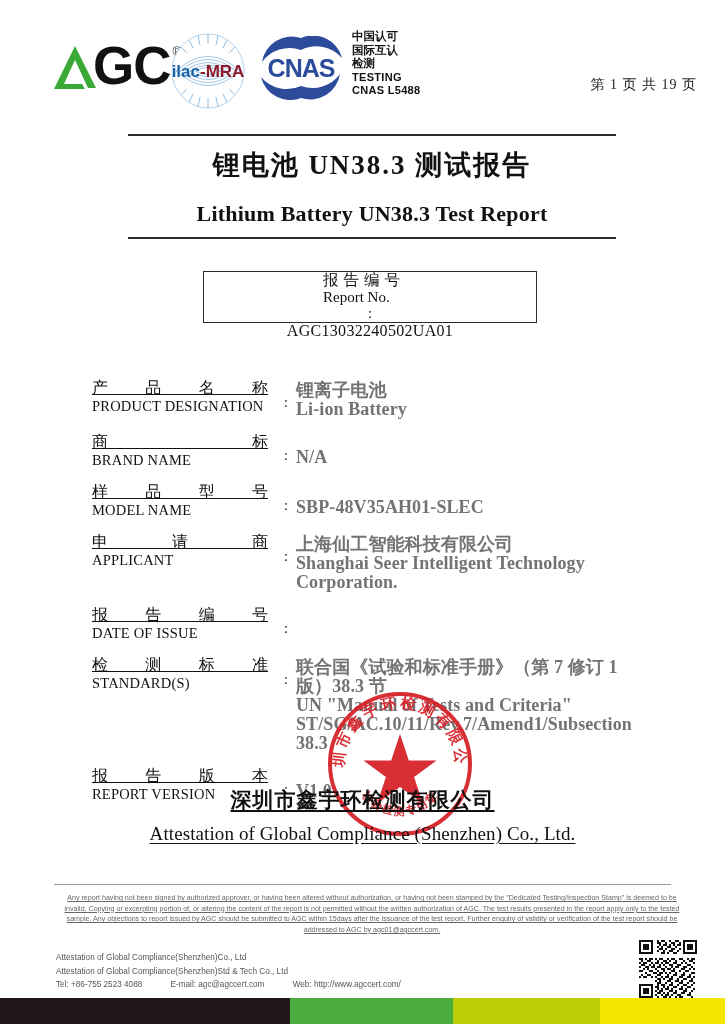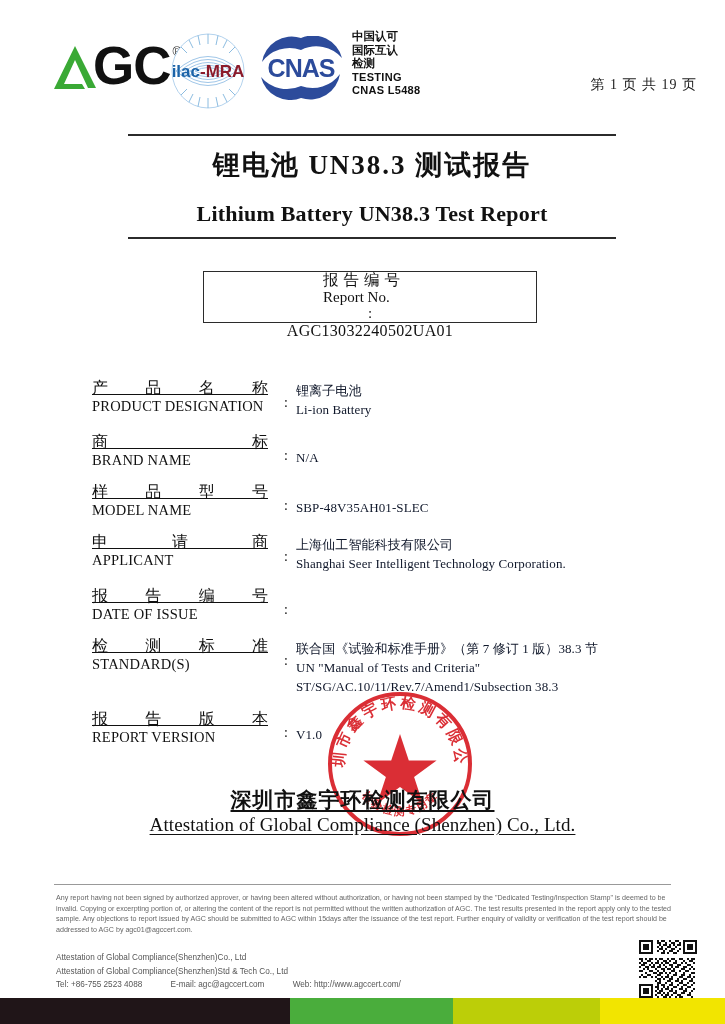--- a/index.html
+++ b/index.html
@@ -194,24 +194,25 @@
     color: #111;
     padding-top: 13px;
     text-align: center;
   }
   .field-value {
     flex: 1;
     padding-top: 3px;
     line-height: 18px;
   }
   .field-value div {
-    font-size: 13px;
-    color: #0f172a;
+    font-size: 18px;
+    color: #737373;
     line-height: 19px;
     letter-spacing: 0.1px;
+    font-weight: bold;
   }
   .field-row.tall .field-colon { padding-top: 17px; }
   .field-row.single .field-colon { padding-top: 16px; }
   .field-row.single .field-value { padding-top: 16px; }
 
   
   .seal {
     position: absolute;
     left: 324px; top: 688px;
     width: 152px; height: 152px;
@@ -229,20 +230,21 @@
   .company-cn {
     font-size: 21px;
     font-weight: bold;
     letter-spacing: 1px;
     color: #111;
     text-decoration: underline;
     text-underline-offset: 3px;
     display: inline-block;
   }
   .company-en {
+    margin-top: 9px;
     font-size: 19px;
     color: #111;
     text-decoration: underline;
     text-underline-offset: 3px;
     display: inline-block;
     letter-spacing: 0.1px;
   }
 
   
   .footer-rule {
@@ -251,21 +253,22 @@
     border-top: 0.8px solid #999;
   }
   .disclaimer {
     position: absolute;
     left: 56px; top: 893px;
     width: 632px;
     font-family: "Liberation Sans", sans-serif;
     font-size: 7.1px;
     line-height: 10.6px;
     color: #666666;
-    text-align: left;
+    text-align: center;
+    text-decoration: underline;
   }
   .contact {
     position: absolute;
     left: 56px; top: 951px;
     font-family: "Liberation Sans", sans-serif;
     font-size: 8.2px;
     line-height: 13.5px;
     color: #555555;
   }
   .contact .tel-row span { margin-right: 26px; }

